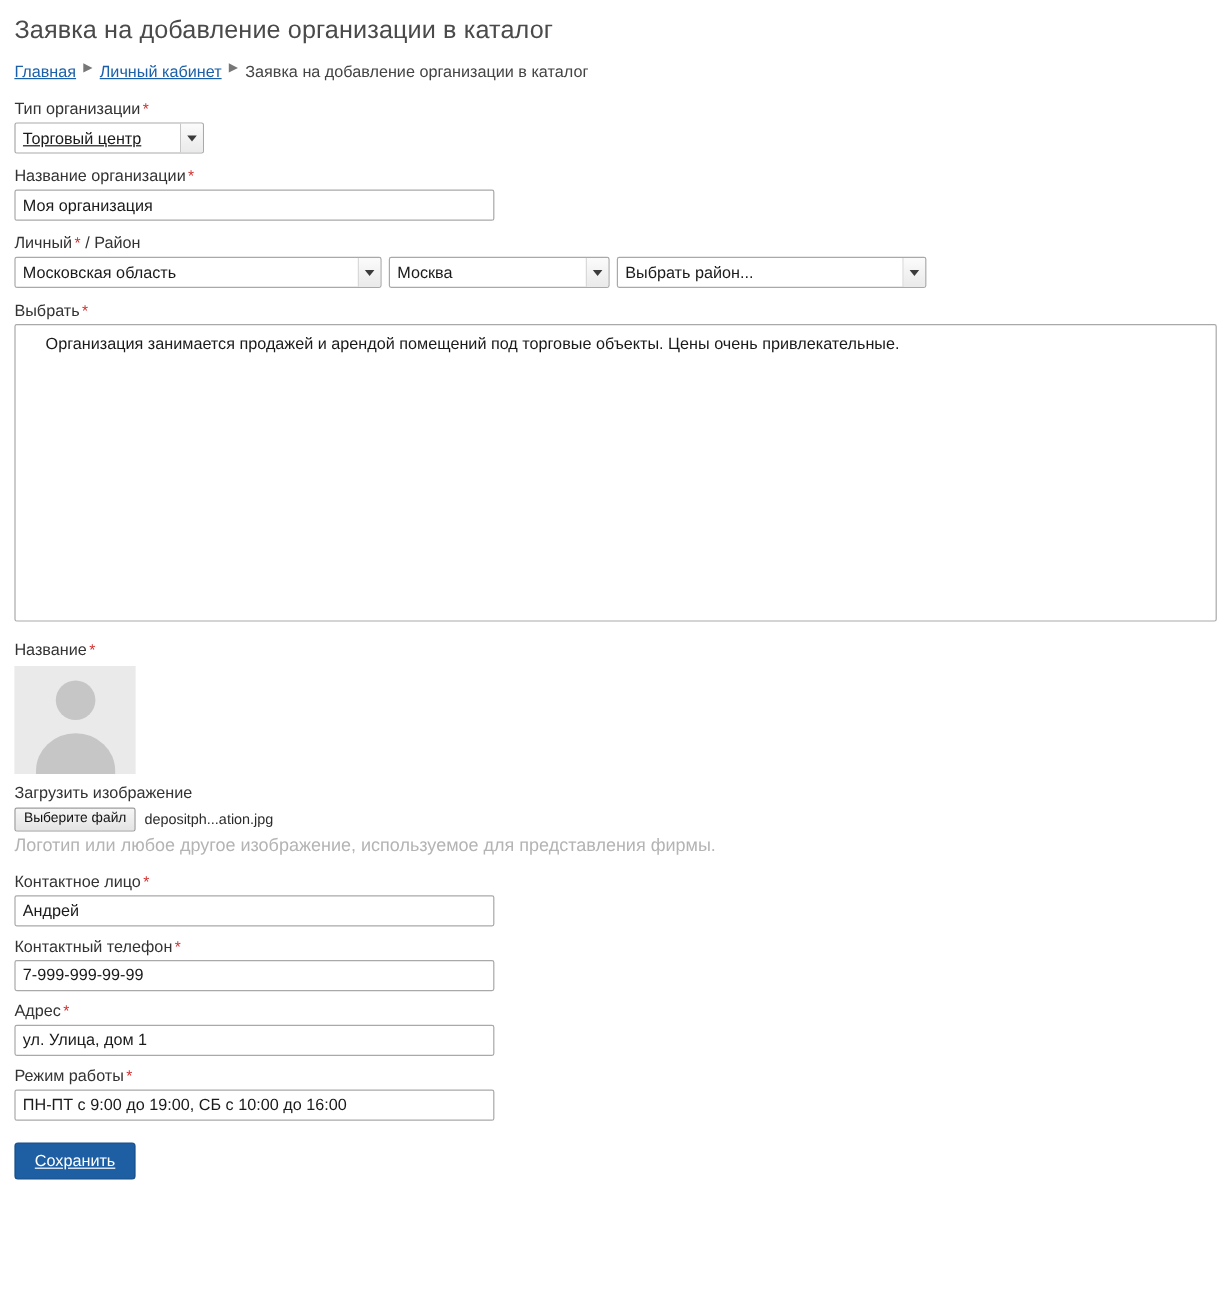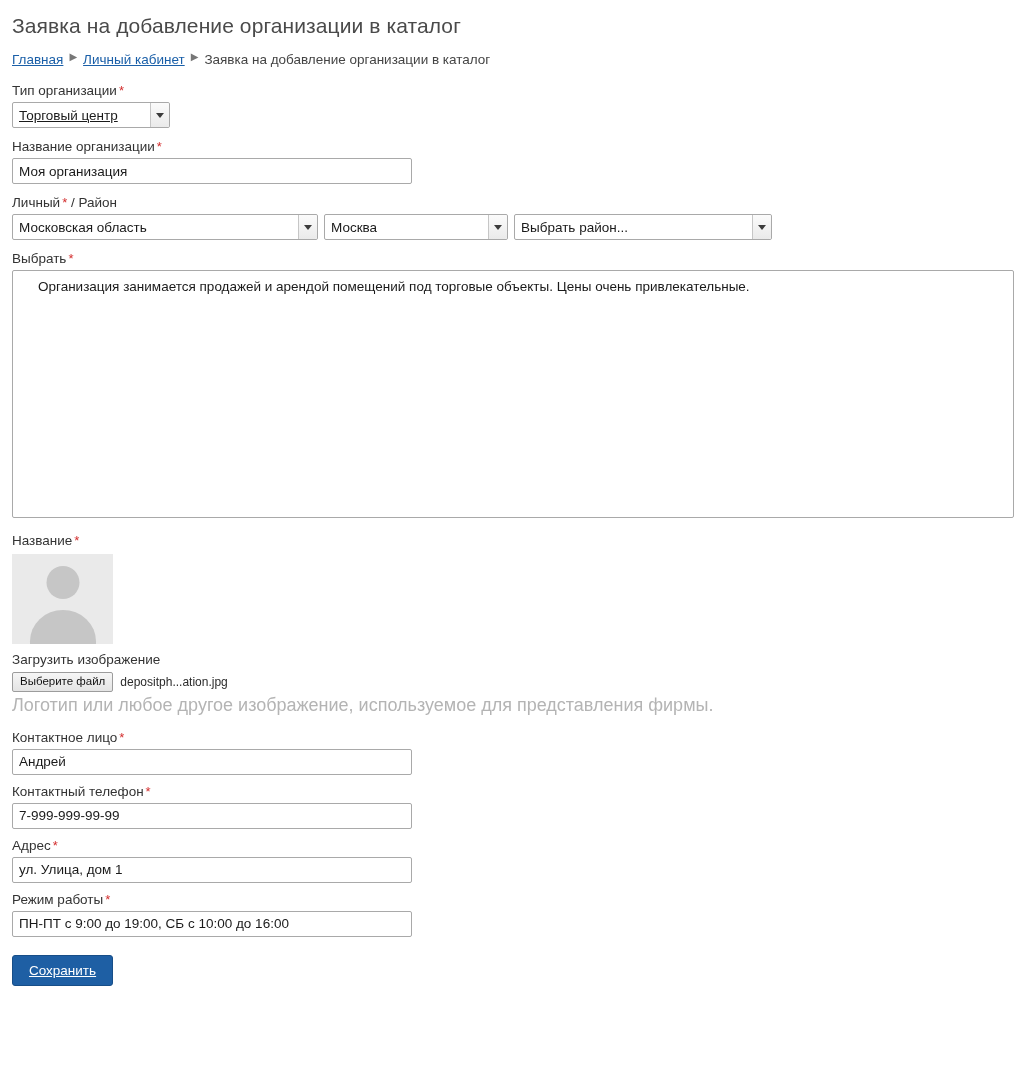--- a/index.html
+++ b/index.html
@@ -167,21 +167,21 @@
     border: 1px solid #9c9c9c;
     border-radius: 2px;
     padding: 2px 7px;
     line-height: 1.2;
   }
   .file-name {
     font-size: 12px;
     color: #2b2b2b;
   }
   .hint {
-    font-size: 18px;
+    font-size: 15px;
     color: #b4b4b4;
     margin-bottom: 14px;
   }
   .small-input { width: 400px; }
   .save-btn {
     margin-top: 9px;
     font-family: "Liberation Sans", sans-serif;
     font-size: 13.5px;
     color: #ffffff;
     background: #1e5fa4;

